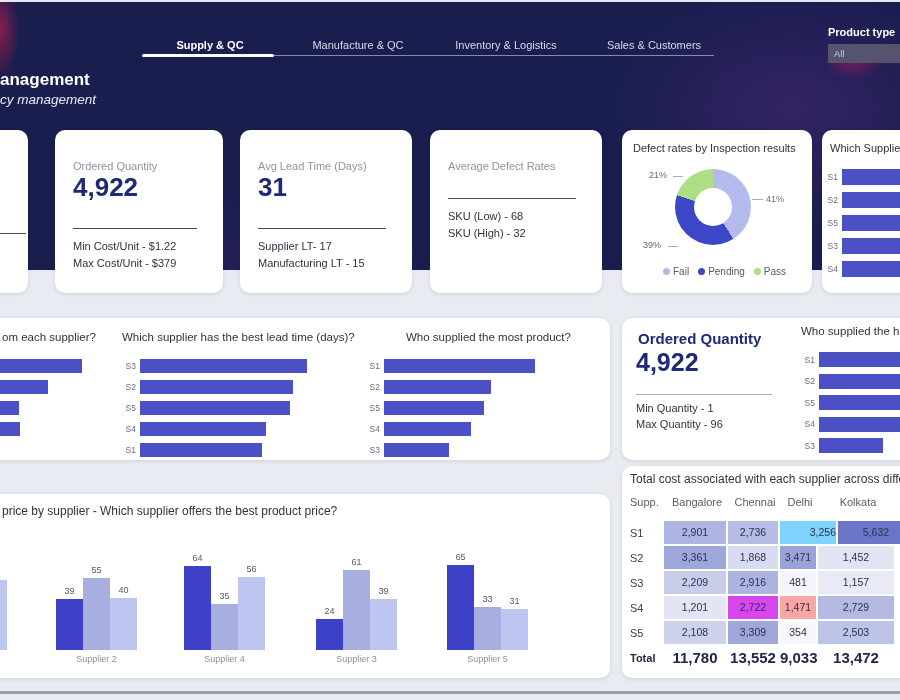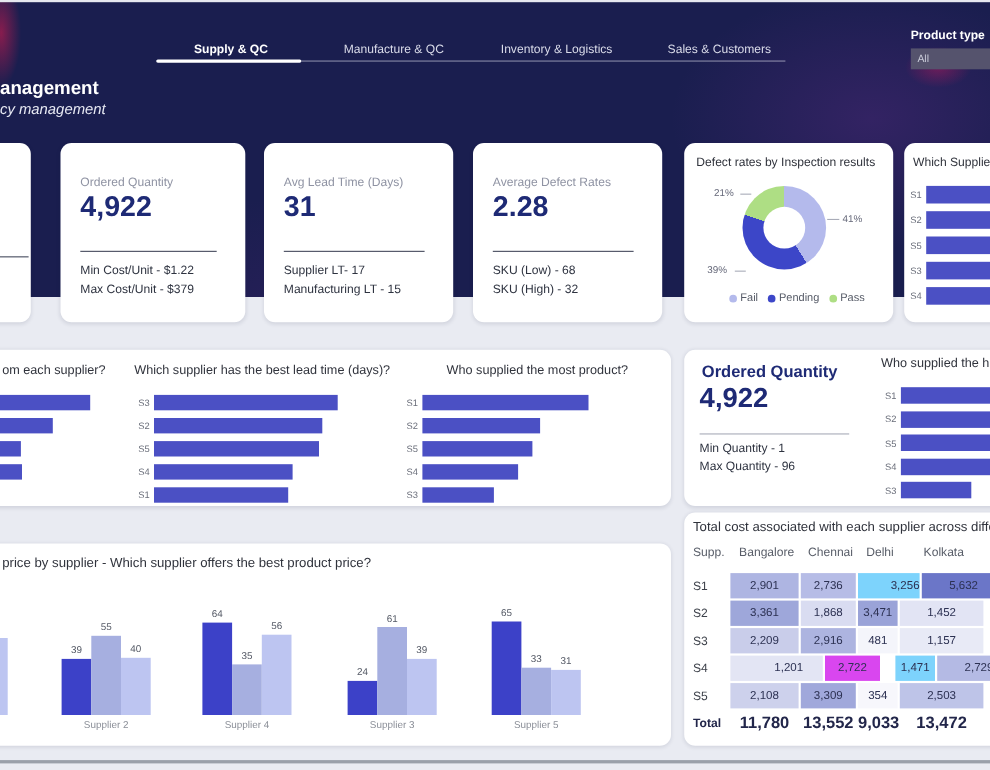--- a/index.html
+++ b/index.html
@@ -116,21 +116,20 @@
     <div class="kpi-value">31</div>
     <div class="kpi-divider"></div>
     <div class="kpi-details">
       <div>Supplier LT- 17</div>
       <div>Manufacturing LT - 15</div>
     </div>
   </div>
 
   <div class="card kpi" style="left:430px;top:130px;width:172px;height:163px;">
     <div class="kpi-label">Average Defect Rates</div>
-    <div class="kpi-value">2.28</div>
     <div class="kpi-divider"></div>
     <div class="kpi-details">
       <div>SKU (Low) - 68</div>
       <div>SKU (High) - 32</div>
     </div>
   </div>
 
   <div class="card" style="left:622px;top:130px;width:190px;height:163px;"></div>
   <div class="ct" style="left:633px;top:142px;font-size:11px;">Defect rates by Inspection results</div>
   <div class="abs donut" id="donut" style="background: conic-gradient(rgb(180, 186, 236) 0%, rgb(180, 186, 236) 41%, rgb(60, 70, 200) 41%, rgb(60, 70, 200) 80%, rgb(174, 222, 132) 80%, rgb(174, 222, 132) 100%);"></div>
@@ -333,23 +332,23 @@
       </div>
       <div class="trow">
         <div class="tlabel">S3</div>
         <div class="tcell" style="width: 62px; background: rgb(201, 205, 234);">2,209</div>
         <div class="tcell" style="width: 50px; background: rgb(173, 180, 224);">2,916</div>
         <div class="tcell" style="width: 36px; background: rgb(244, 245, 251);">481</div>
         <div class="tcell" style="width: 76px; background: rgb(232, 234, 246);">1,157</div>
       </div>
       <div class="trow">
         <div class="tlabel">S4</div>
-        <div class="tcell" style="width: 62px; background: rgb(227, 229, 244); padding-left: 22px;">1,201</div>
+        <div class="tcell" style="width: 62px; background: rgb(227, 229, 244);">1,201</div>
         <div class="tcell" style="width: 50px; background: #d946ef;">2,722</div>
-        <div class="tcell" style="width: 36px; background: #7dd3fc; margin-left: 12px;">1,471</div>
+        <div class="tcell" style="width: 36px; background: #fca5a5;">1,471</div>
         <div class="tcell" style="width: 76px; background: rgb(180, 186, 228);">2,729</div>
       </div>
       <div class="trow">
         <div class="tlabel">S5</div>
         <div class="tcell" style="width: 62px; background: rgb(205, 209, 236);">2,108</div>
         <div class="tcell" style="width: 50px; background: rgb(160, 168, 219);">3,309</div>
         <div class="tcell" style="width: 36px; background: rgb(247, 247, 252);">354</div>
         <div class="tcell" style="width: 76px; background: rgb(190, 196, 232);">2,503</div>
       </div>
       <div class="trow trow-total">

